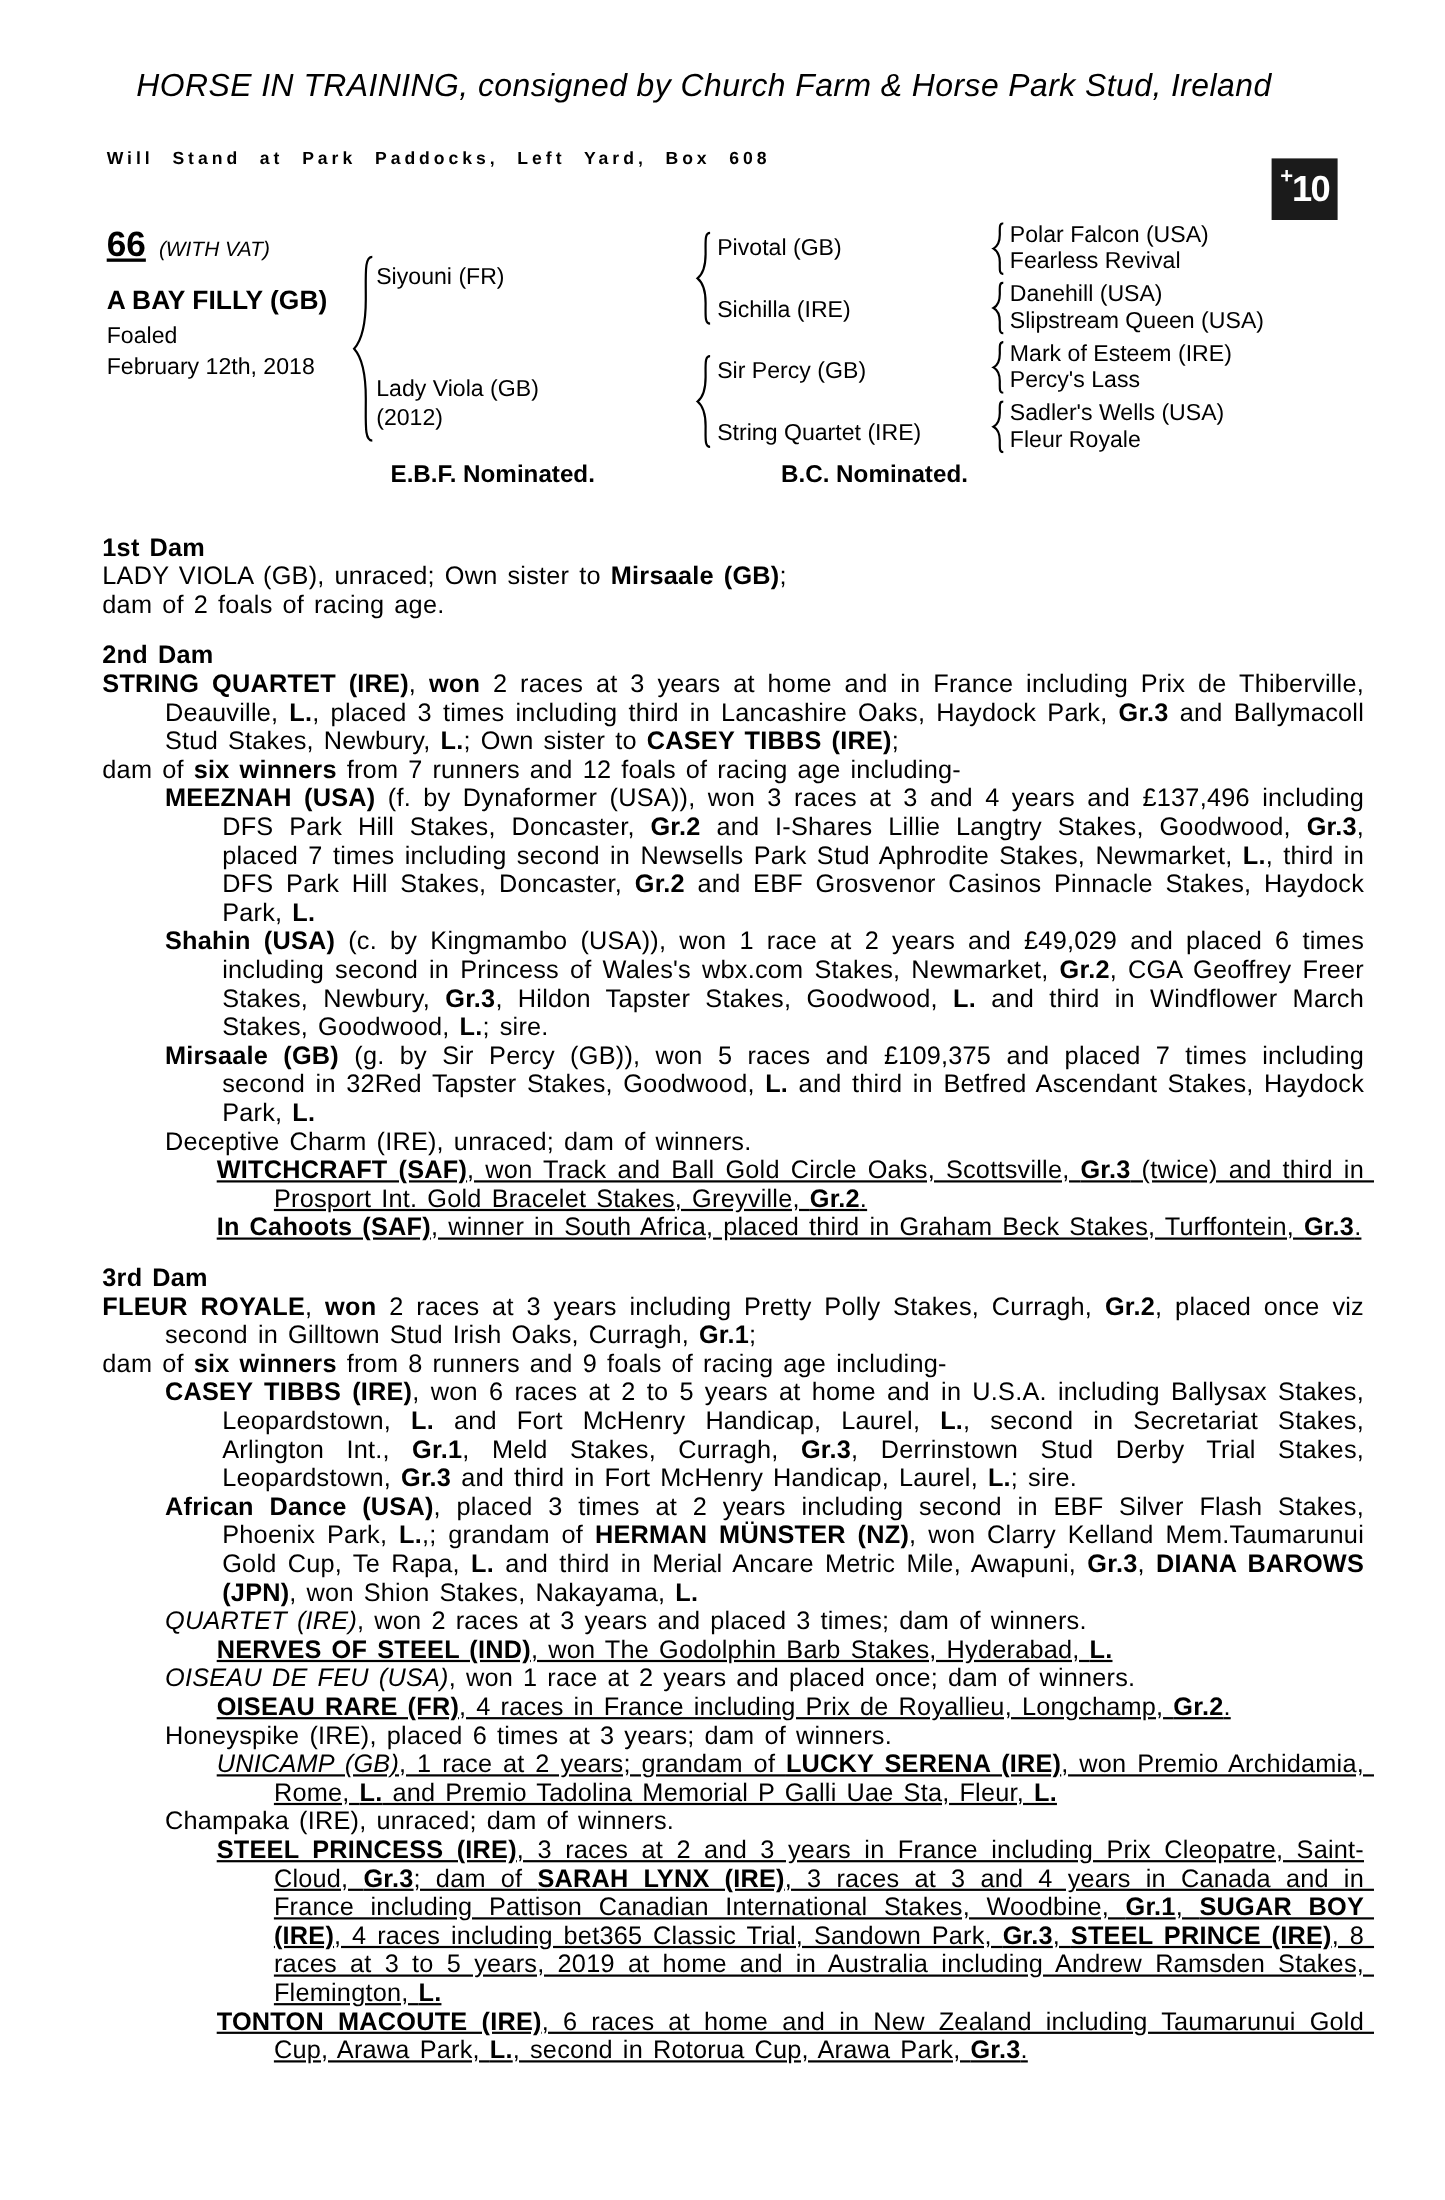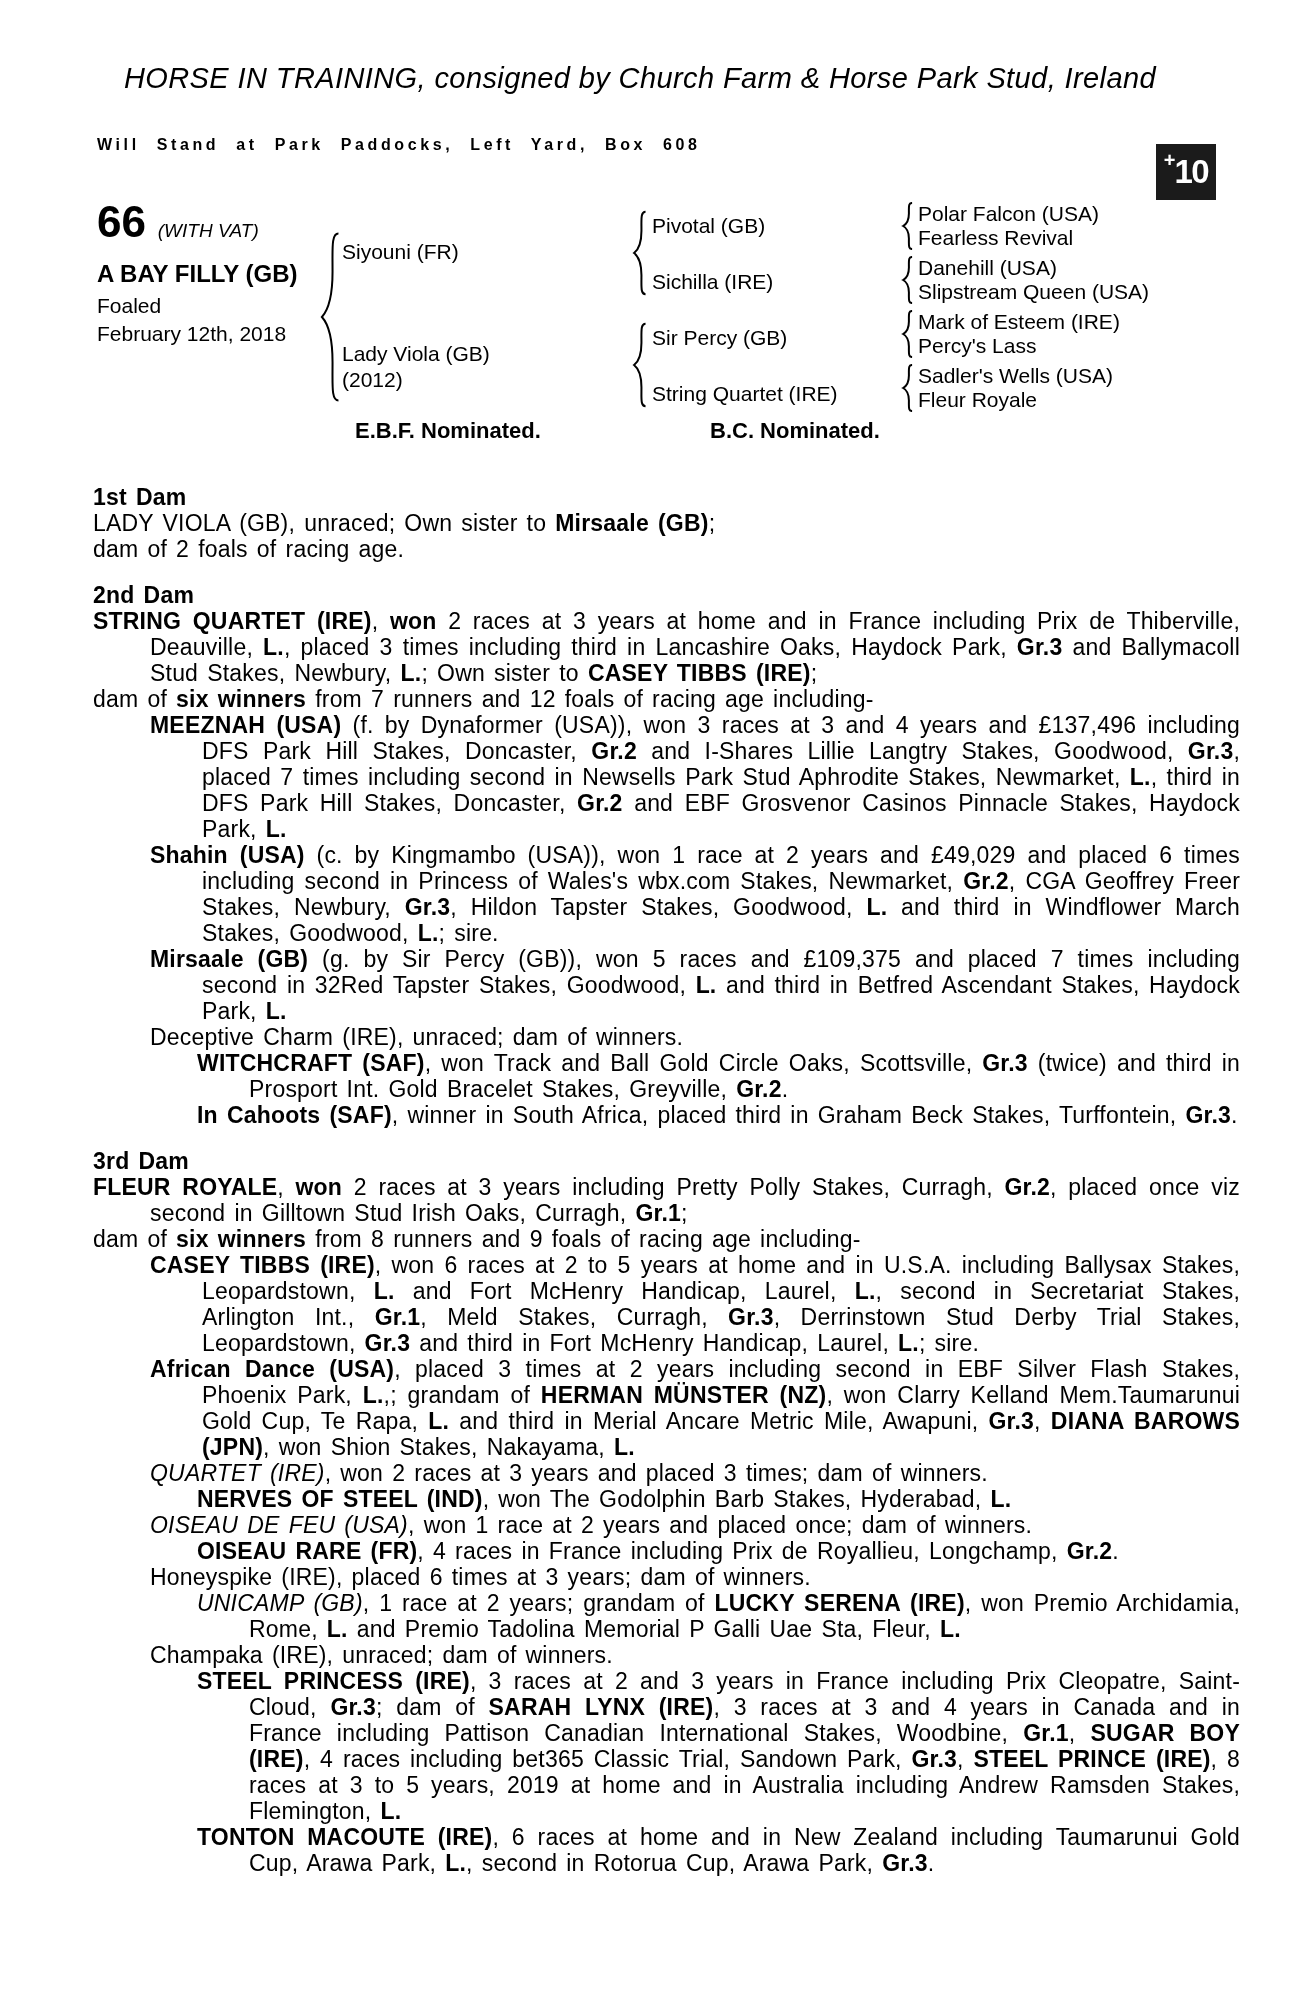--- a/index.html
+++ b/index.html
@@ -22,41 +22,41 @@
   .logo{
     position:absolute;left:1156px;top:144px;width:60px;height:56px;
     background:#1b1b1b;color:#fff;display:flex;align-items:center;justify-content:center;
   }
   .logo .plus{font-size:20px;font-weight:bold;align-self:flex-start;margin-top:5px;margin-right:-1px;}
   .logo .num{font-size:33px;font-weight:bold;letter-spacing:-1.5px;}
   
   .ped{position:absolute;left:0;top:0;width:1314px;height:460px;font-size:21px;}
   .lot-col{position:absolute;left:97px;top:200px;width:230px;}
   .lot-line{white-space:nowrap;}
-  .lot-number{font-size:44px;font-weight:bold;line-height:44px;}
+  .lot-number{font-size:32px;font-weight:bold;line-height:44px;text-decoration:underline;}
   .vat-note{font-size:19px;margin-left:6px;font-style:italic;}
   .horse-desc{font-weight:bold;font-size:24px;margin-top:16px;white-space:nowrap;}
   .foaled-label{margin-top:6px;}
   .foaled-date{margin-top:4px;white-space:nowrap;}
   .ped-name{position:absolute;white-space:nowrap;}
   .brace{position:absolute;}
   .brace svg{width:100%;height:100%;display:block;}
   .nom{position:absolute;font-weight:bold;font-size:22px;white-space:nowrap;}
   
   .bodytext{
     position:absolute;left:93px;top:484px;width:1147px;
     font-size:23px;line-height:26px;letter-spacing:.2px;word-spacing:2.5px;
   }
   .dam-section{margin-bottom:20px;}
   .dam-heading{font-weight:bold;}
   .para{margin:0;text-align:justify;}
   .para span{white-space:pre-wrap;}
   .lv-dam{padding-left:57px;text-indent:-57px;}
   .lv-1{margin-left:57px;padding-left:52px;text-indent:-52px;}
-  .lv-2{margin-left:104px;padding-left:52px;text-indent:-52px;}
+  .lv-2{margin-left:104px;padding-left:52px;text-indent:-52px;text-decoration:underline;}
   .b{font-weight:bold;}
   .i{font-style:italic;}
 </style>
 </head>
 <body>
 
 <div class="page-title">HORSE IN TRAINING, consigned by Church Farm &amp; Horse Park Stud, Ireland</div>
 <div class="stand-line">Will Stand at Park Paddocks, Left Yard, Box 608</div>
 <div class="logo">
   <span class="plus">+</span>

